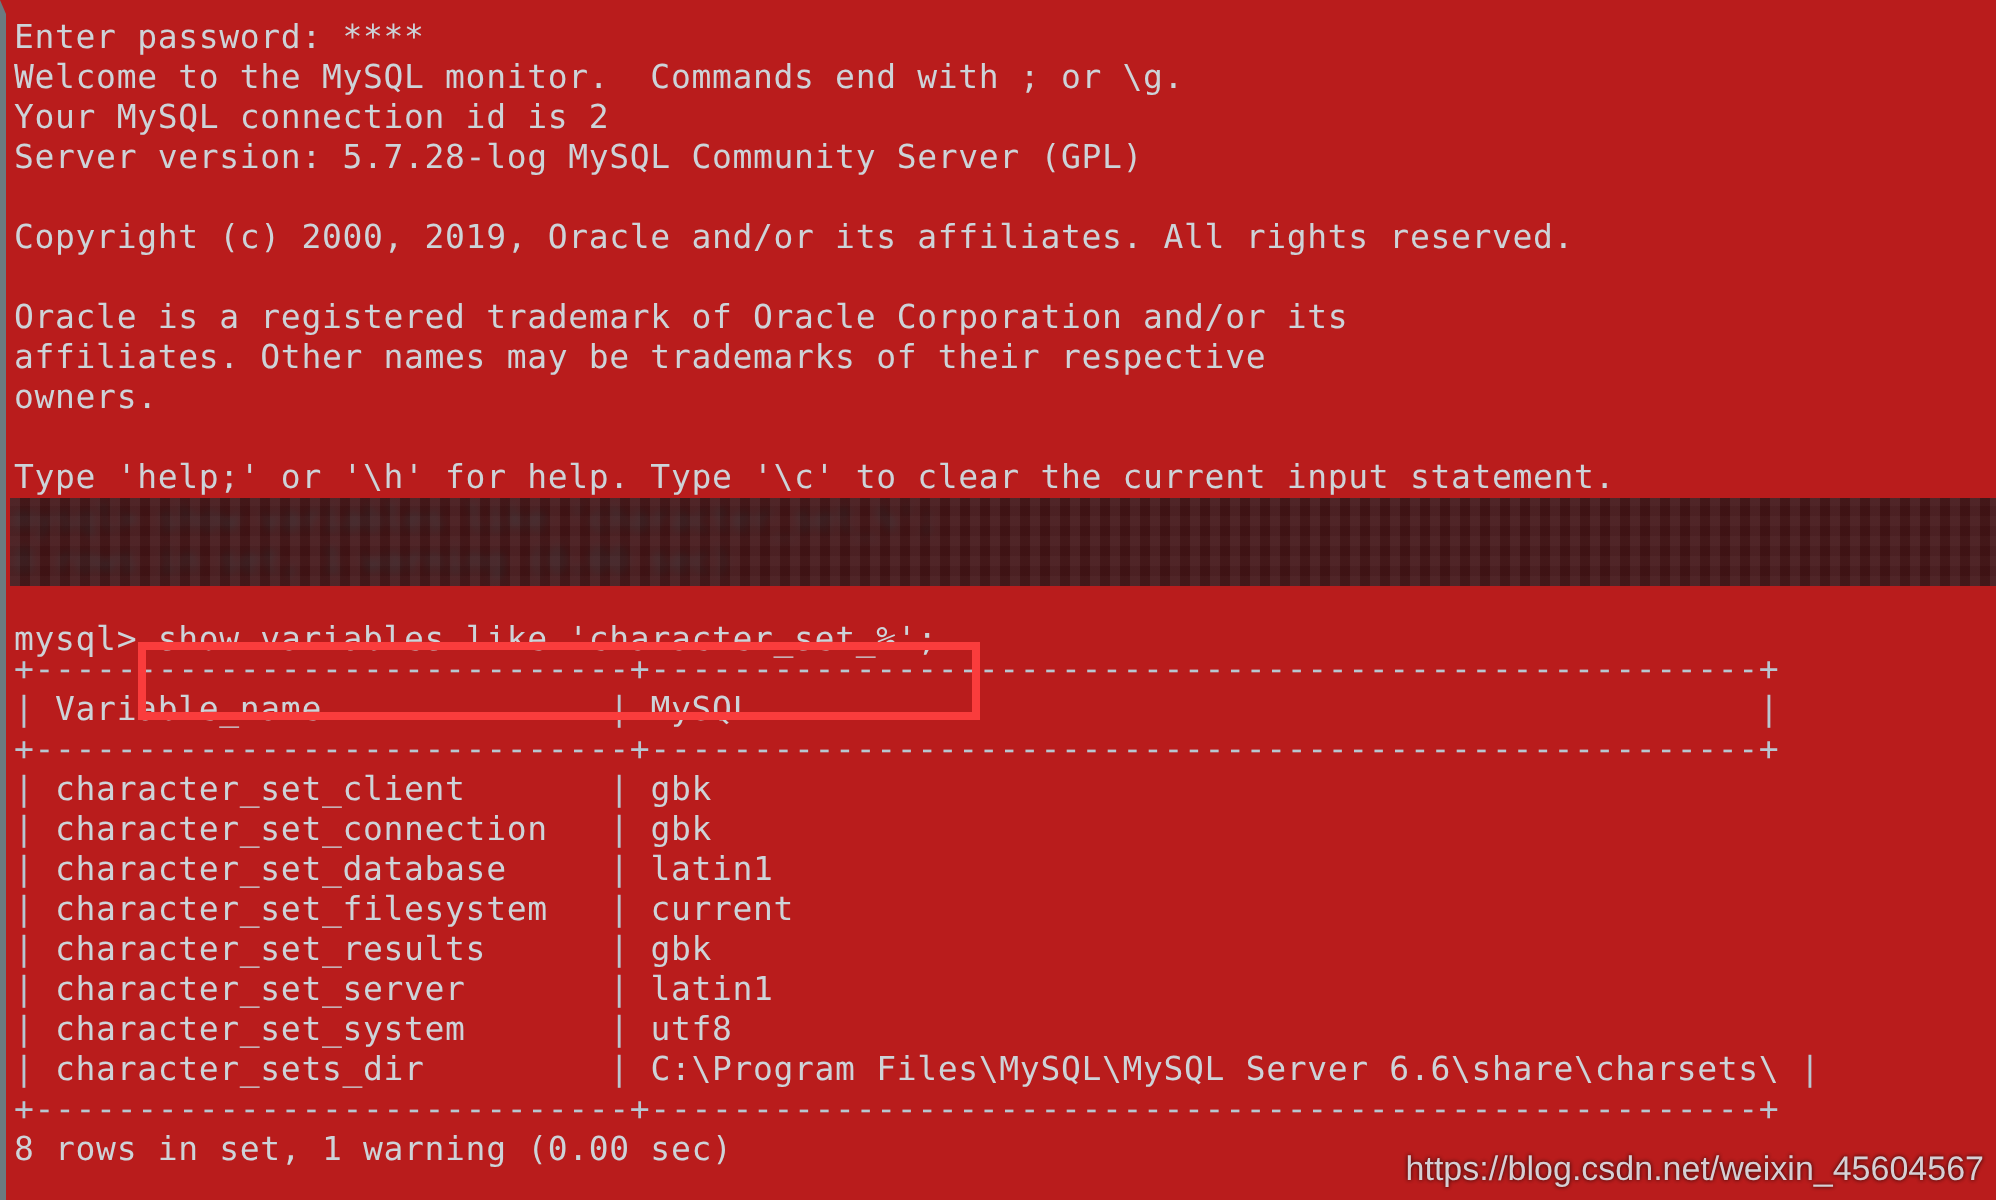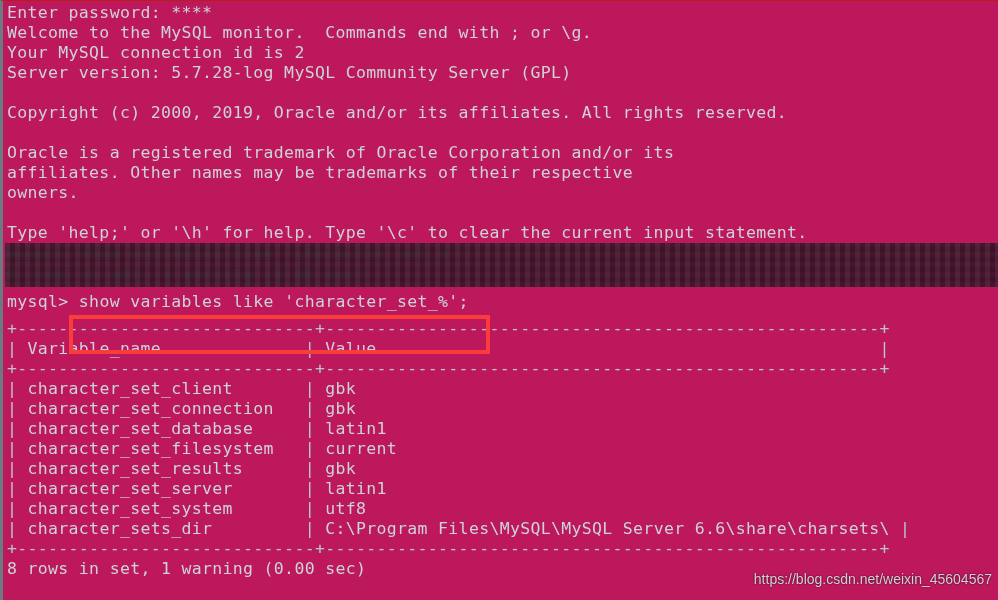--- a/index.html
+++ b/index.html
@@ -7,24 +7,24 @@
     padding: 0;
     background: #000;
   }
   body {
     font-family: "DejaVu Sans Mono", "Liberation Mono", monospace;
   }
   #terminal-window {
     position: relative;
     width: 998px;
     height: 600px;
-    background: #be185d;
+    background: #b91c1c;
     overflow: hidden;
     box-sizing: border-box;
-    border-top: 1px solid #b91c1c;
+    border-top: 7px solid #b91c1c;
     border-left: 3px solid #6b7a80;
   }
   #terminal-screen {
     position: absolute;
     left: 0;
     top: 0;
     width: 998px;
     height: 600px;
     padding: 2px 0 0 2px;
     box-sizing: border-box;
@@ -76,21 +76,21 @@
     pointer-events: none;
   }
   
   #prompt-row {
     position: relative;
     height: 32px;
   }
   #prompt-row .term-line {
     position: absolute;
     left: 0;
-    top: 5px;
+    top: 17px;
   }
   #command-highlight-box {
     position: absolute;
     left: 66px;
     top: 314px;
     width: 421px;
     height: 39px;
     border: 4px solid #fa3c3c;
     box-sizing: border-box;
     background: transparent;
@@ -116,21 +116,21 @@
     padding-left: 2px;
   }
   .tbl-pipe { color: #b8c6d0; }
   
   #watermark {
     position: absolute;
     right: 6px;
     top: 569px;
     color: #d8dde2;
     font-family: "Liberation Sans", sans-serif;
-    font-size: 14px;
+    font-size: 17px;
     line-height: 18px;
     white-space: pre;
     opacity: 0.93;
     text-shadow: 0 0 2px rgba(0,0,0,0.9);
   }
 </style>
 </head>
 <body>
 
 <div id="terminal-window">
@@ -160,21 +160,21 @@
       </div>
       <div class="mosaic-overlay"></div>
     </div>
 
     <div id="prompt-row">
       <div class="term-line"><span>mysql&gt; </span><span>show variables like 'character_set_%';</span></div>
     </div>
 
     <div>
       <div class="tbl-rule">+-----------------------------+------------------------------------------------------+</div>
-      <div class="tbl-row"><span class="tbl-pipe">| </span><span>Variable_name</span><span>              </span><span class="tbl-pipe">| </span><span>Value</span><span>                                                 </span><span class="tbl-pipe">|</span></div>
+      <div class="tbl-row"><span class="tbl-pipe">| </span><span>Variable_name</span><span>              </span><span class="tbl-pipe">| </span><span>MySQL</span><span>                                                 </span><span class="tbl-pipe">|</span></div>
       <div class="tbl-rule">+-----------------------------+------------------------------------------------------+</div>
 
       <div class="tbl-row"><span class="tbl-pipe">| </span><span>character_set_client</span><span>       </span><span class="tbl-pipe">| </span><span>gbk</span></div>
       <div class="tbl-row"><span class="tbl-pipe">| </span><span>character_set_connection</span><span>   </span><span class="tbl-pipe">| </span><span>gbk</span></div>
       <div class="tbl-row"><span class="tbl-pipe">| </span><span>character_set_database</span><span>     </span><span class="tbl-pipe">| </span><span>latin1</span></div>
       <div class="tbl-row"><span class="tbl-pipe">| </span><span>character_set_filesystem</span><span>   </span><span class="tbl-pipe">| </span><span>current</span></div>
       <div class="tbl-row"><span class="tbl-pipe">| </span><span>character_set_results</span><span>      </span><span class="tbl-pipe">| </span><span>gbk</span></div>
       <div class="tbl-row"><span class="tbl-pipe">| </span><span>character_set_server</span><span>       </span><span class="tbl-pipe">| </span><span>latin1</span></div>
       <div class="tbl-row"><span class="tbl-pipe">| </span><span>character_set_system</span><span>       </span><span class="tbl-pipe">| </span><span>utf8</span></div>
       <div class="tbl-row"><span class="tbl-pipe">| </span><span>character_sets_dir</span><span>         </span><span class="tbl-pipe">| </span><span>C:\Program Files\MySQL\MySQL Server 6.6\share\charsets\</span><span class="tbl-pipe"> |</span></div>

